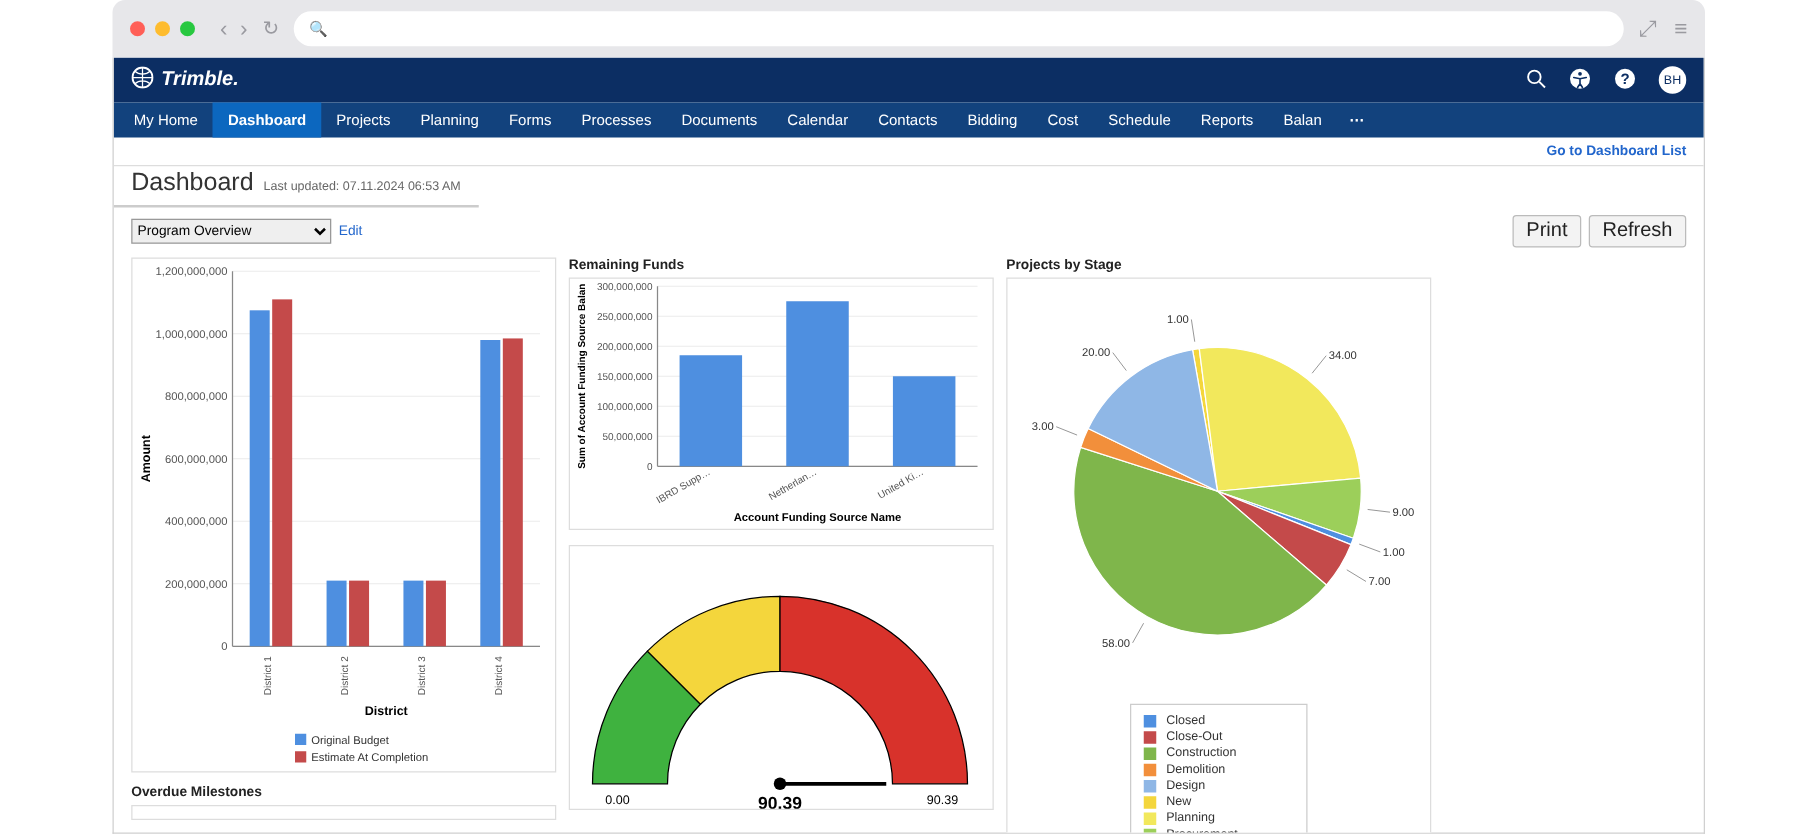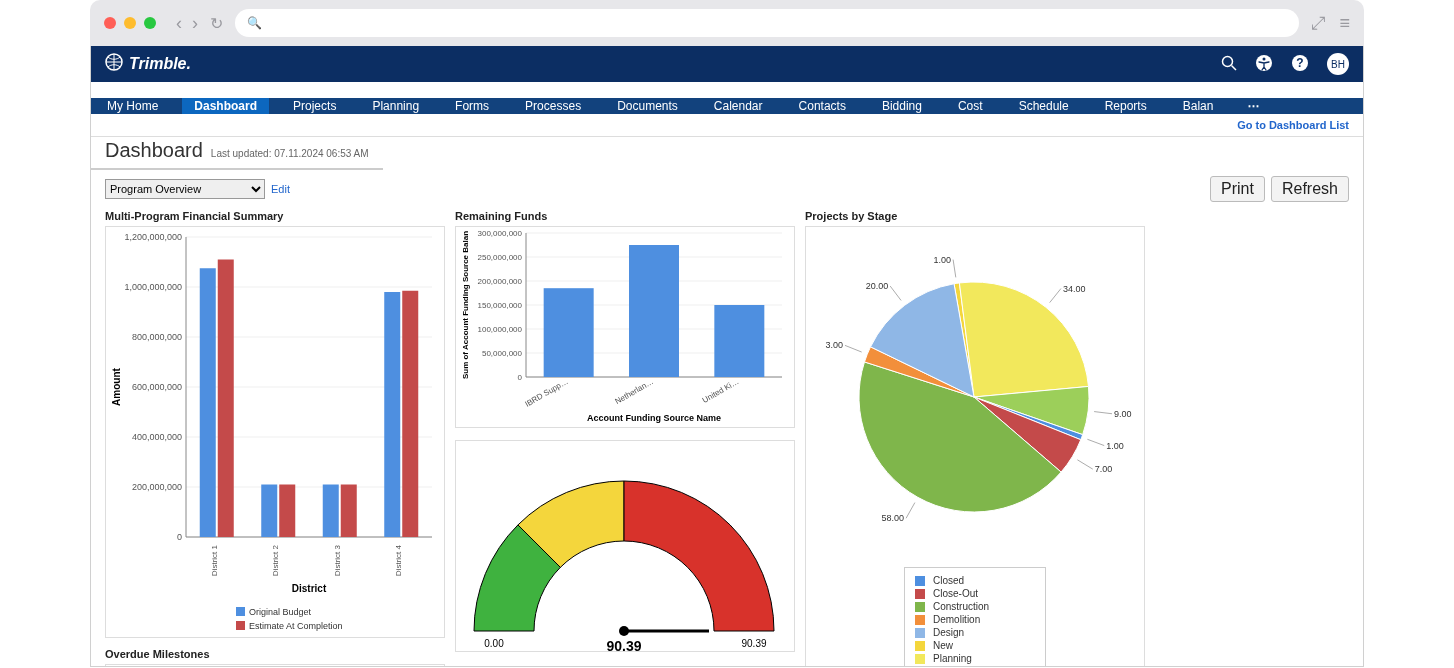--- a/index.html
+++ b/index.html
@@ -14,21 +14,21 @@
   .reload { color:#9a9aa0; font-size:16px;}
   .urlbar { flex:1; height:28px; background:#fff; border-radius:14px; display:flex; align-items:center; padding:0 12px; color:#9a9aa0;}
   .chrome-right { display:flex; gap:14px; color:#9a9aa0; font-size:18px;}
   
   .app { margin:0 90px 0 90px; border:1px solid #d0d0d0; border-top:none; background:#fff; height:620px; overflow:hidden;}
   .brandbar { height:36px; background:#0c2e63; color:#fff; display:flex; align-items:center; padding:0 14px; justify-content:space-between;}
   .brand { display:flex; align-items:center; gap:6px; font-size:16px; font-weight:bold; font-style:italic;}
   .brand-icon { display:inline-block; }
   .brand-actions { display:flex; gap:18px; align-items:center;}
   .brand-actions .circle { width:22px; height:22px; border-radius:50%; background:#fff; color:#0c2e63; font-size:10px; font-weight:normal; display:flex; align-items:center; justify-content:center;}
-  .menubar { height:16px; background:#12427d; color:#fff; display:flex; align-items:center; padding:0 4px; gap:12px;margin-top:16px;}
+  .menubar { height:28px; background:#12427d; color:#fff; display:flex; align-items:center; padding:0 4px; gap:0;}
   .menubar .mi { padding:0 12px; height:100%; display:flex; align-items:center; font-size:12px; cursor:pointer; }
   .menubar .mi.active { background:#0c67bf; font-weight:bold;}
   .menubar .more { padding:0 10px; font-weight:bold; letter-spacing:2px;}
   .linkrow { height:22px; border-bottom:1px solid #ddd; display:flex; align-items:center; justify-content:flex-end; padding:0 14px;font-weight:bold;}
   .linkrow a { color:#2266cc; font-size:11px; text-decoration:none;}
   .titlerow { display:flex; align-items:flex-end; gap:8px; padding:2px 14px 6px 14px; border-bottom:2px solid #ccc; width:fit-content; margin-left:0;}
   .page-title { font-size:20px; color:#333; font-weight:normal;}
   .last-updated { font-size:10px; color:#666; padding-bottom:3px;}
   .toolbar-row { display:flex; align-items:center; justify-content:space-between; padding:6px 14px 8px 14px;}
   .toolbar-left { display:flex; align-items:center; gap:6px;}
@@ -150,21 +150,20 @@
       </div>
       <div class="toolbar-right">
         <span class="btn">Print</span>
         <span class="btn">Refresh</span>
       </div>
     </div>
 
     <div class="dash">
 
       <div class="col1">
-        <div class="panel-title">Multi-Program Financial Summary</div>
         <div class="panel">
           <svg id="svg-financial" class="chart-svg" width="336" height="410">
               <line x1="80" y1="310" x2="326" y2="310" stroke="#ddd" stroke-width="0.5"></line>
               <text x="76" y="313" text-anchor="end" font-size="9" fill="#555">0</text>
               <line x1="80" y1="260" x2="326" y2="260" stroke="#ddd" stroke-width="0.5"></line>
               <text x="76" y="263" text-anchor="end" font-size="9" fill="#555">200,000,000</text>
               <line x1="80" y1="210" x2="326" y2="210" stroke="#ddd" stroke-width="0.5"></line>
               <text x="76" y="213" text-anchor="end" font-size="9" fill="#555">400,000,000</text>
               <line x1="80" y1="160" x2="326" y2="160" stroke="#ddd" stroke-width="0.5"></line>
               <text x="76" y="163" text-anchor="end" font-size="9" fill="#555">600,000,000</text>

